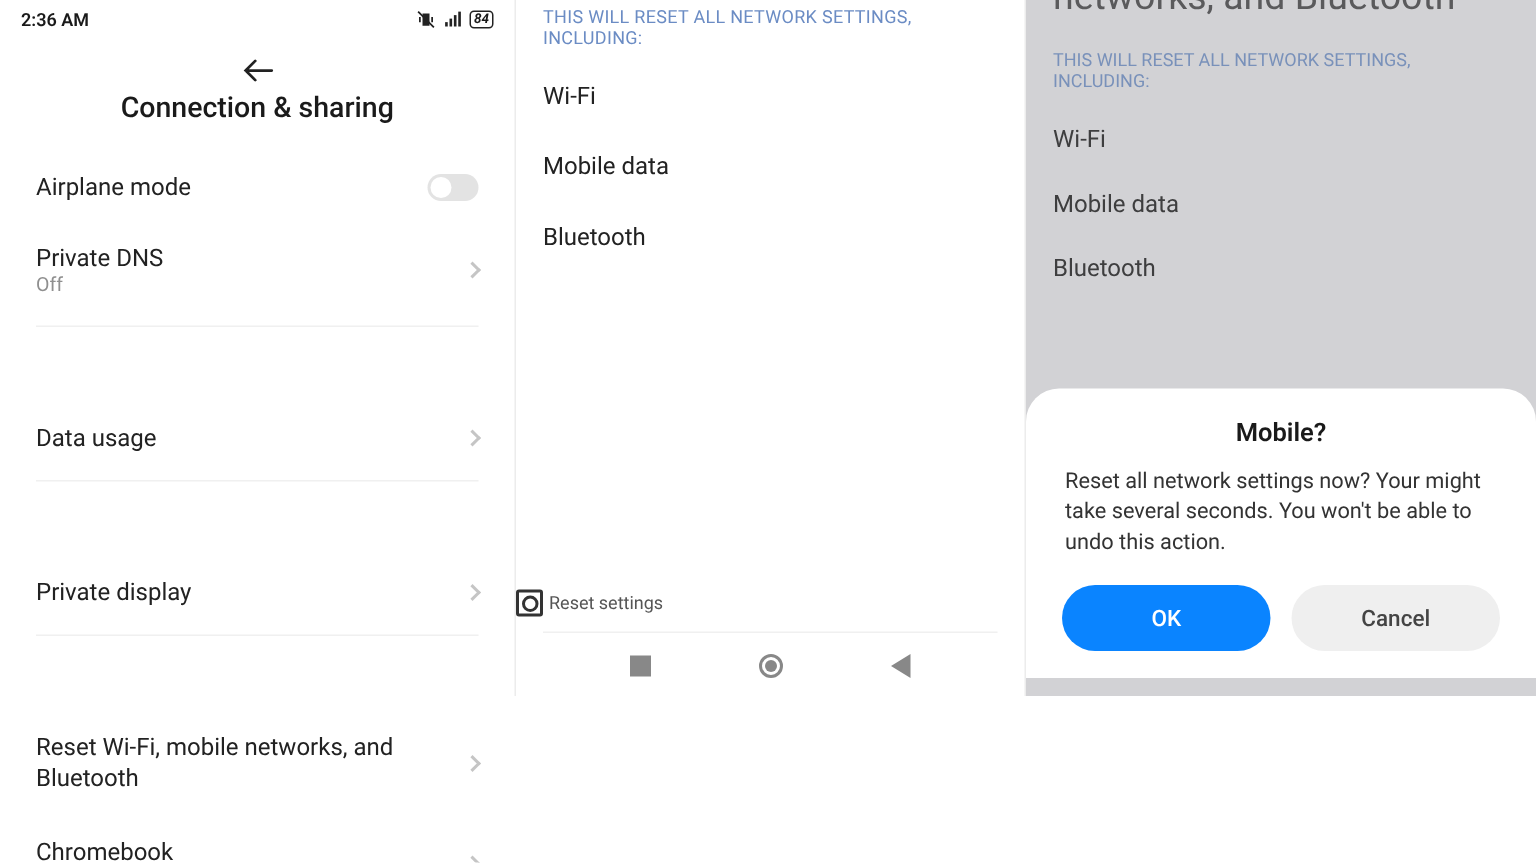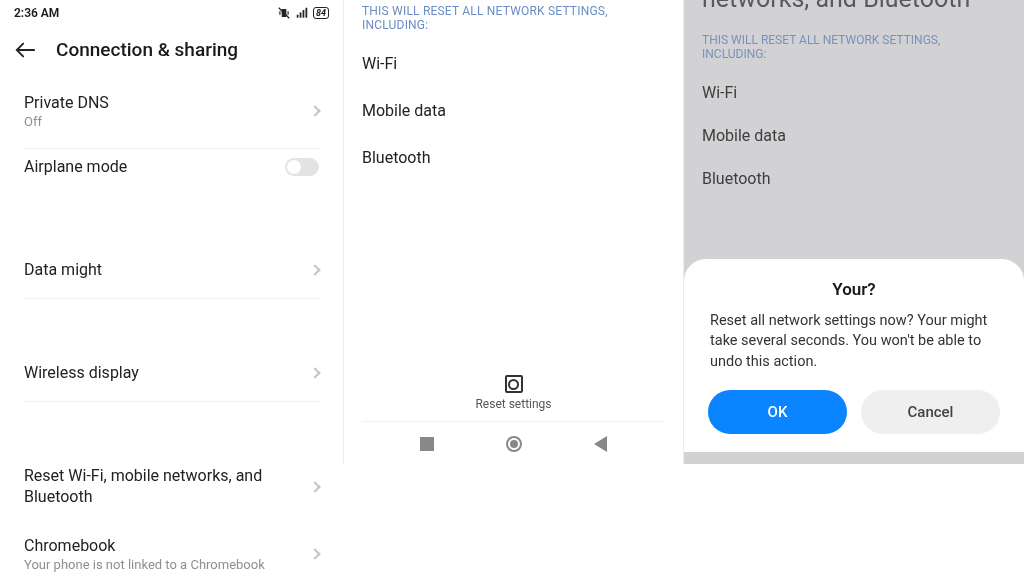--- a/index.html
+++ b/index.html
@@ -25,22 +25,23 @@
   
   .statusbar {
     display: flex; justify-content: space-between; align-items: center;
     padding: 6px 14px 2px 14px;
     font-size: 12px; font-weight: 600;
   }
   .statusbar .right { display:flex; align-items:center; gap:4px;font-style:italic; }
   .sb-icon { width:14px; height:14px; display:inline-block; }
 
   .header {
-    display:flex; align-items:center; gap:20px;
+    display:flex; align-items:center; gap:4px;
     padding: 16px 14px 18px 14px;
+    flex-direction: column;
   }
   .back-icon { width:22px; height:18px; cursor:pointer; }
   .header .title { font-size: 19px; font-weight: 500; }
 
   .row {
     padding: 14px 24px 14px 24px;
     display:flex; align-items:center; justify-content:space-between;
     position:relative;
   }
   .row.sep::after{
@@ -69,21 +70,21 @@
   
   .section-head {
     font-size: 12px; color:#6b8cc4; padding: 4px 18px 8px 18px;
     letter-spacing: 0.2px;
   }
   .plainitem {
     padding: 14px 18px; font-size: 16px; color:#222;
   }
   .panel2 .spacer { flex:1; }
   .reset-btn {
-    display:flex; flex-direction:column; align-items:center; gap:4px;
+    display:flex; flex-direction:row; align-items:center; gap:4px;
     padding: 6px 0 8px 0;
     font-size: 12px; color:#555;
     cursor:pointer;
   }
   .reset-btn .icon-box {
     width:18px; height:18px; border:2px solid #333; border-radius:2px;
     display:flex; align-items:center; justify-content:center;
   }
   .reset-btn .icon-box::after{
     content:""; width:7px; height:7px; border:2px solid #333; border-radius:50%;
@@ -177,49 +178,49 @@
     </span>
   </div>
 
   <div class="header">
     <svg class="back-icon" viewBox="0 0 24 18">
       <path d="M10 2 L3 9 L10 16 M3 9 H22" stroke="#222" stroke-width="2" fill="none" stroke-linecap="round"></path>
     </svg>
     <div class="title">Connection &amp; sharing</div>
   </div>
 
+  <div class="row">
+    <div class="txt">
+        <div class="label">Airplane mode</div>
+      </div>
+    <div class="toggle"></div>
+  </div>
+
   <div class="row sep">
     <div class="txt">
       <div class="label">Private DNS</div>
       <div class="sub">Off</div>
     </div>
     <span class="chevron"></span>
   </div>
 
-  <div class="row">
-    <div class="txt">
-        <div class="label">Airplane mode</div>
-      </div>
-    <div class="toggle"></div>
-  </div>
-
   <div class="gap-md"></div>
 
   <div class="row sep">
     <div class="txt">
-        <div class="label">Data might</div>
+        <div class="label">Data usage</div>
       </div>
     <span class="chevron"></span>
   </div>
 
   <div class="gap-md"></div>
 
   <div class="row sep">
     <div class="txt">
-      <div class="label">Wireless display</div>
+      <div class="label">Private display</div>
     </div>
     <span class="chevron"></span>
   </div>
 
   <div class="gap-md"></div>
 
   <div class="row">
     <div class="txt">
         <div class="label" style="line-height:1.3">Reset Wi-Fi, mobile networks, and Bluetooth</div>
       </div>
@@ -257,21 +258,21 @@
 
 <div class="panel panel3">
   <div class="p3-underlay">
     <div class="p3-title-partial">networks, and Bluetooth</div>
     <div class="p3-section-head">THIS WILL RESET ALL NETWORK SETTINGS, INCLUDING:</div>
     <div class="p3-item">Wi-Fi</div>
     <div class="p3-item">Mobile data</div>
     <div class="p3-item">Bluetooth</div>
 
     <div class="dialog" style="position:absolute; left:0; right:0; bottom:0;">
-      <div class="title">Your?</div>
+      <div class="title">Mobile?</div>
       <div class="msg">Reset all network settings now? Your might take several seconds. You won't be able to undo this action.</div>
       <div class="dlg-buttons">
         <div class="btn btn-ok">OK</div>
         <div class="btn btn-cancel">Cancel</div>
       </div>
     </div>
   </div>
   <div class="p3-bottom"></div>
 </div>
 

